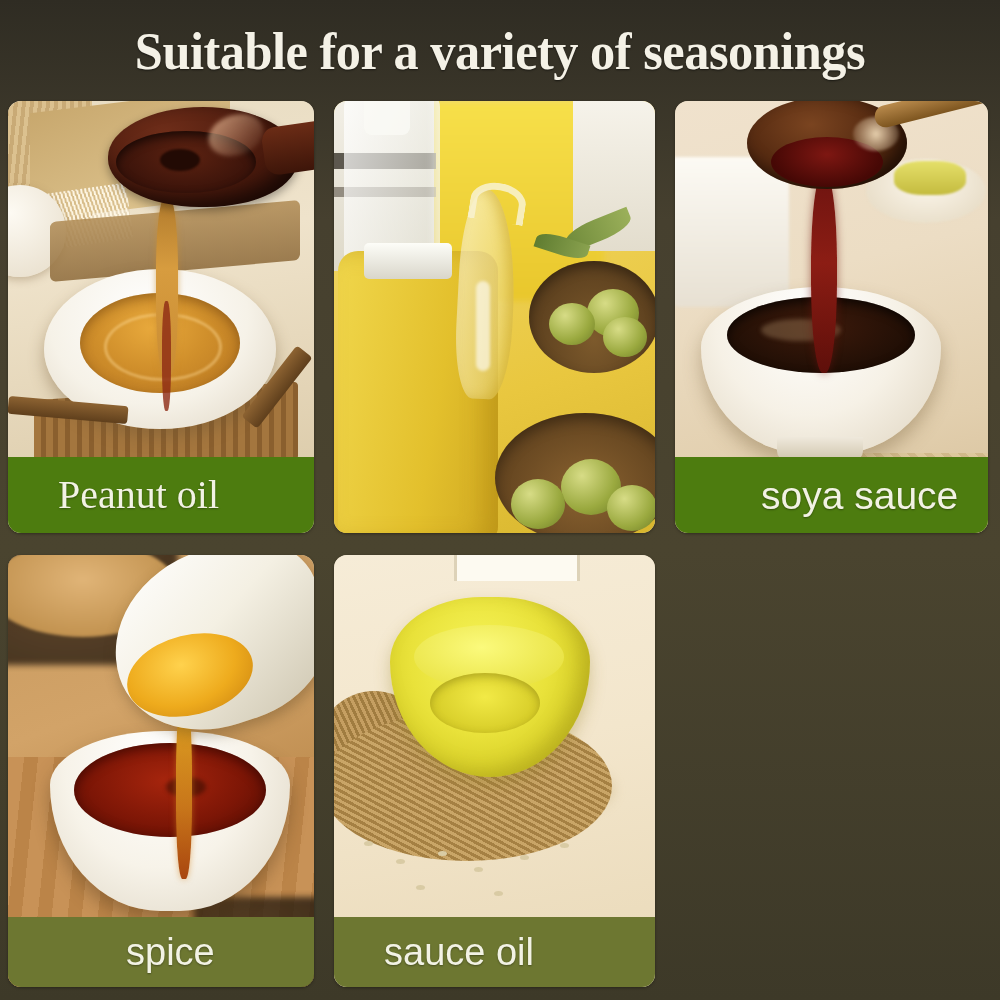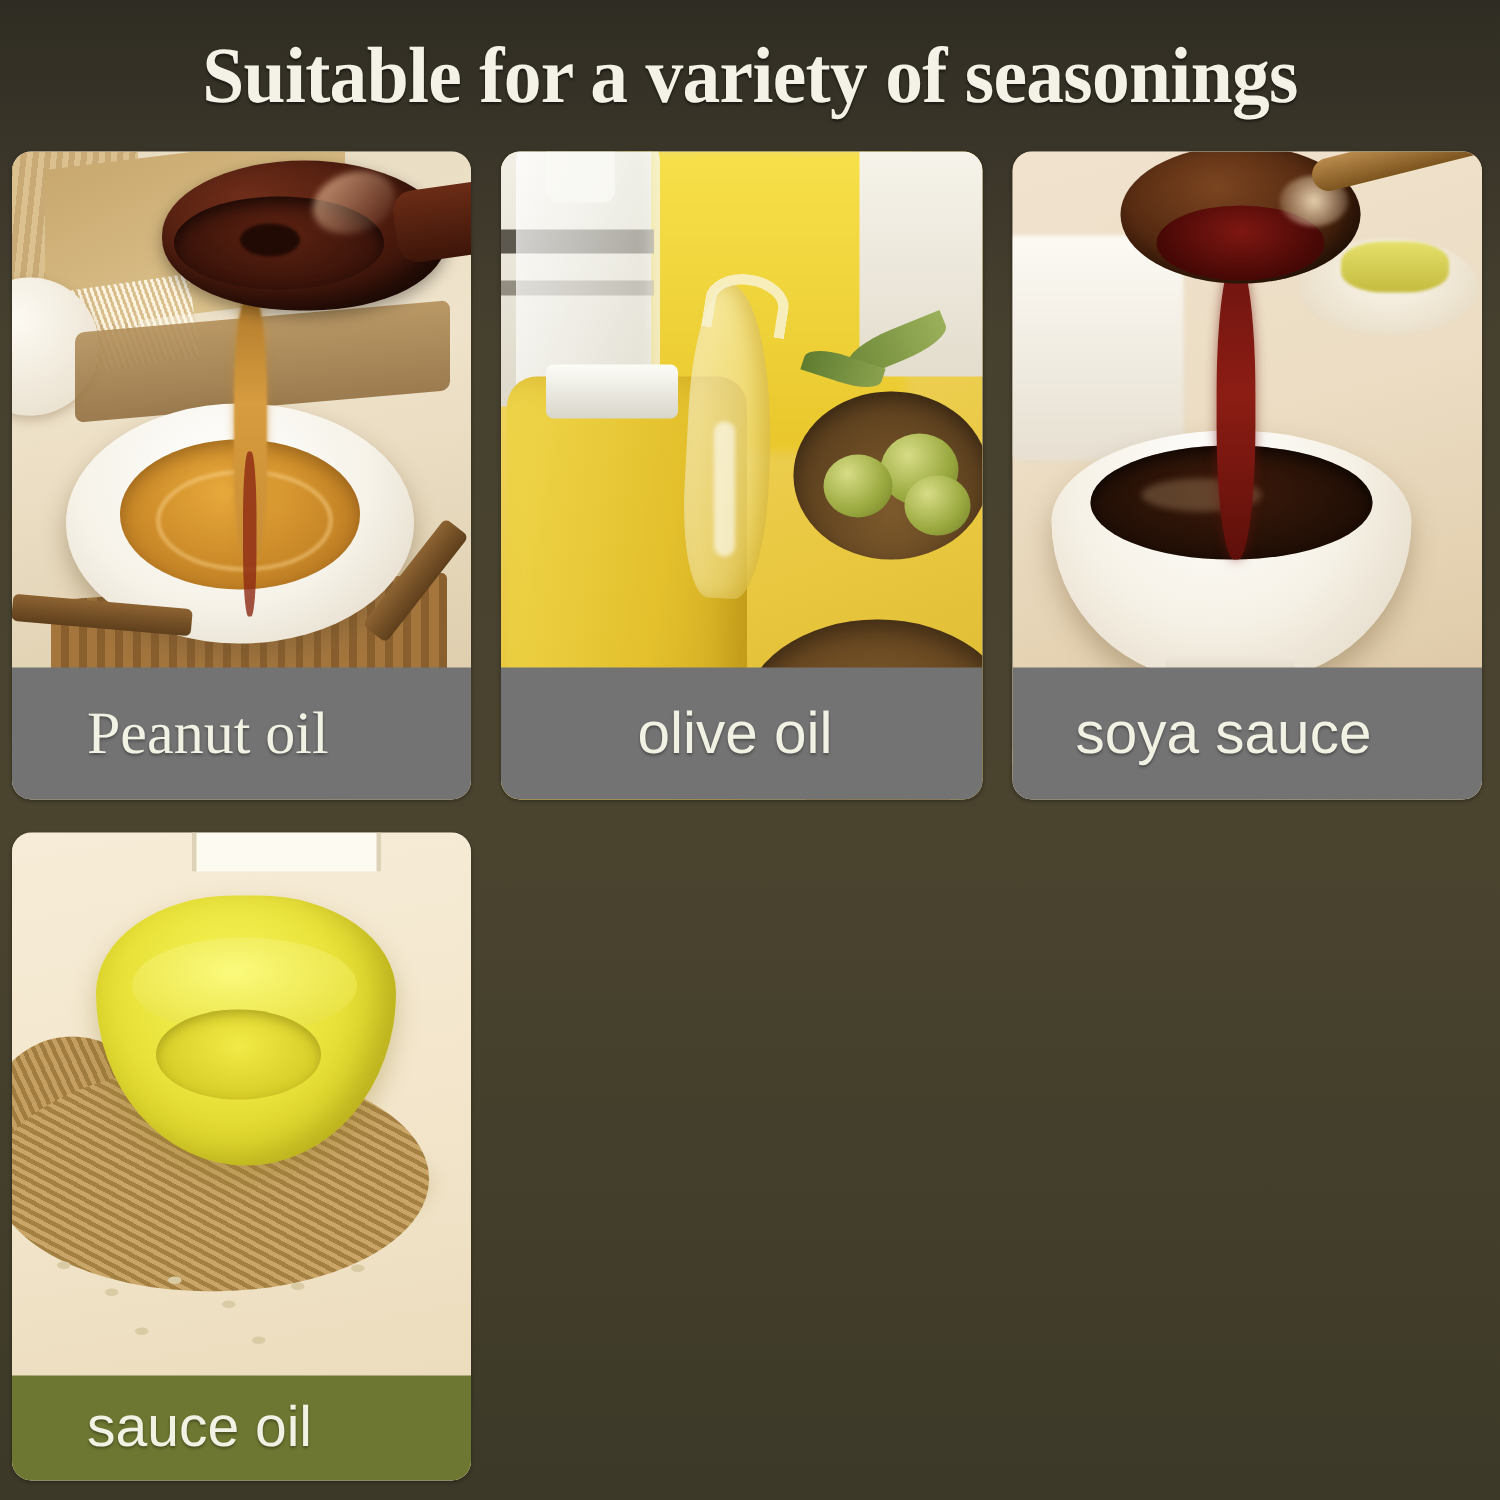--- a/index.html
+++ b/index.html
@@ -32,33 +32,33 @@
     grid-template-rows:432px 432px;
     column-gap:20px;row-gap:22px;
   }
   .card{
     position:relative;border-radius:13px;overflow:hidden;
     background:#cfc4ad;
     box-shadow:0 1px 3px rgba(0,0,0,.35);
   }
   .photo{position:absolute;left:0;top:0;right:0;bottom:0;overflow:hidden;}
   .label{
-    position:absolute;left:0;right:0;bottom:0;height:88px;
-    background:#737373;
+    position:absolute;left:0;right:0;bottom:0;height:76px;
+    background:#4d7c0f;
     display:flex;align-items:center;
     color:#f2f2e4;
     text-shadow:0 1px 2px rgba(0,0,0,.35);
     z-index:5;
   }
   .label.r2{background:#6d7731;height:70px;}
   .ltxt{white-space:nowrap;line-height:1;}
 
   .l-peanut{font-family:"Liberation Serif",serif;font-size:40px;padding-left:50px;}
   .l-olive{font-size:39px;padding-left:91px;}
-  .l-soya{font-size:39px;padding-left:42px;}
+  .l-soya{font-size:39px;padding-left:42px;margin-left:44px;}
   .l-rape{font-size:38px;padding-left:24px;}
   .l-spice{font-size:38px;padding-left:118px;}
   .l-sesame{font-size:38px;padding-left:50px;}
 
   
   .p1{background:linear-gradient(170deg,#e8dcc2 0%,#efe3cb 35%,#e3d4b6 70%,#d8c7a4 100%);}
   .p1 .wallboard{
     position:absolute;left:22px;top:0;width:200px;height:108px;
     background:linear-gradient(160deg,#c8a86e,#e0c792);
     transform:skewY(-7deg);
@@ -521,23 +521,20 @@
         <div class="ol" style="right:8px;top:216px;width:44px;height:40px;"></div>
         <div class="leaf"></div>
         <div class="leaf2"></div>
         <div class="olivebowl2"></div>
         <div class="ol" style="right:34px;bottom:18px;width:60px;height:56px;"></div>
         <div class="ol" style="right:90px;bottom:4px;width:54px;height:50px;"></div>
         <div class="ol" style="right:-2px;bottom:2px;width:50px;height:46px;"></div>
         <div class="spout"></div>
         <div class="spouttip"></div>
         <div class="shine"></div>
-      </div>
-      <div class="label">
-        <span class="ltxt l-olive">olive oil</span>
       </div>
     </div>
 
     <div class="card">
       <div class="photo p3">
         <div class="jar"></div>
         <div class="dishR"></div>
         <div class="veg"></div>
         <div class="mat"></div>
         <div class="bowl"></div>
@@ -563,20 +560,37 @@
           <span>Design</span>
           <span>Photography</span>
         </div>
       </div>
       <div class="label">
         <span class="ltxt l-soya">soya sauce</span>
       </div>
     </div>
 
 
+    <div class="card">
+      <div class="photo p5">
+        <div class="tabletop"></div>
+        <div class="dark"></div>
+        <div class="plate"></div>
+        <div class="darkR"></div>
+        <div class="bowl"></div>
+        <div class="chili"></div>
+        <div class="chspot"></div>
+        <div class="stream"></div>
+        <div class="spoon"></div>
+        <div class="spoonoil"></div>
+      </div>
+      <div class="label r2">
+        <span class="ltxt l-spice">spice</span>
+      </div>
+    </div>
 
     <div class="card">
       <div class="photo p6">
         <div class="wallseam"></div>
         <div class="shadow"></div>
         <div class="seedsL"></div>
         <div class="seeds"></div>
         <div class="bowl"></div>
         <div class="oilsurf"></div>
         <div class="bowlinner"></div>

